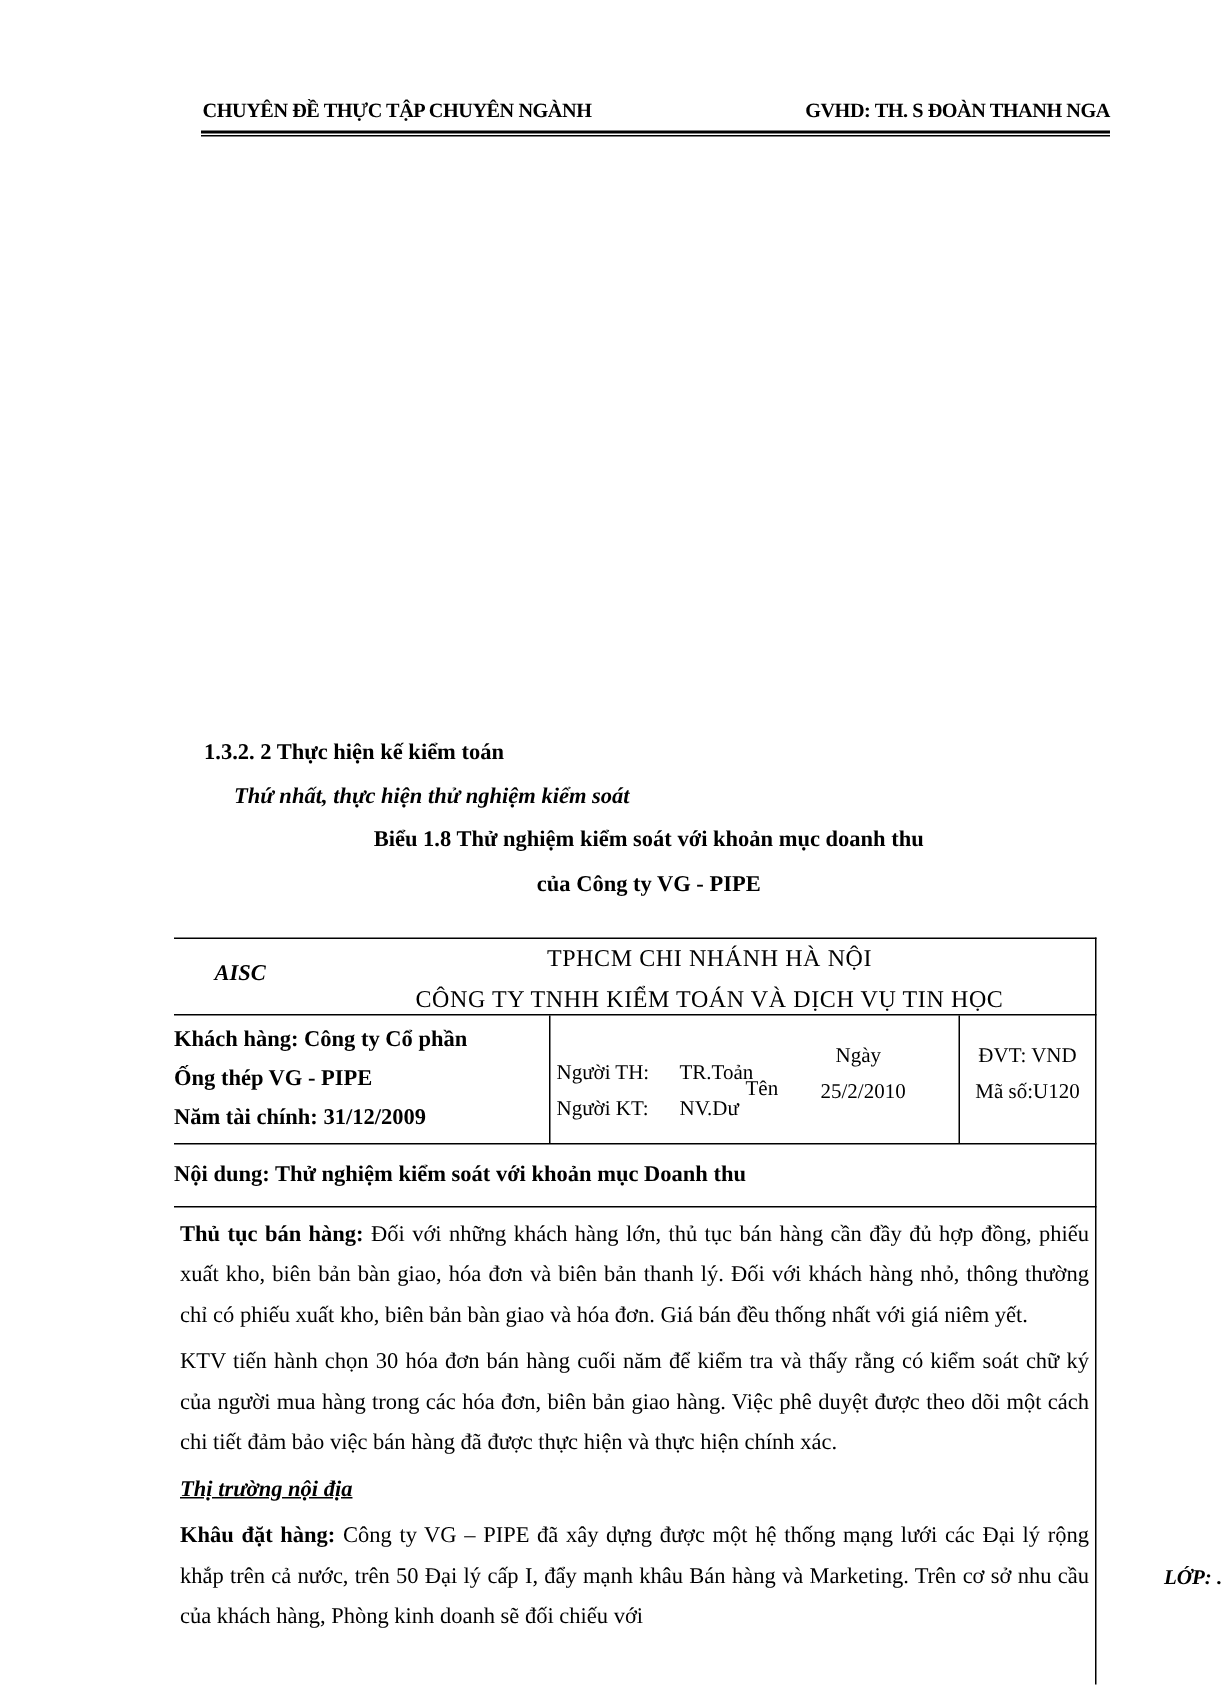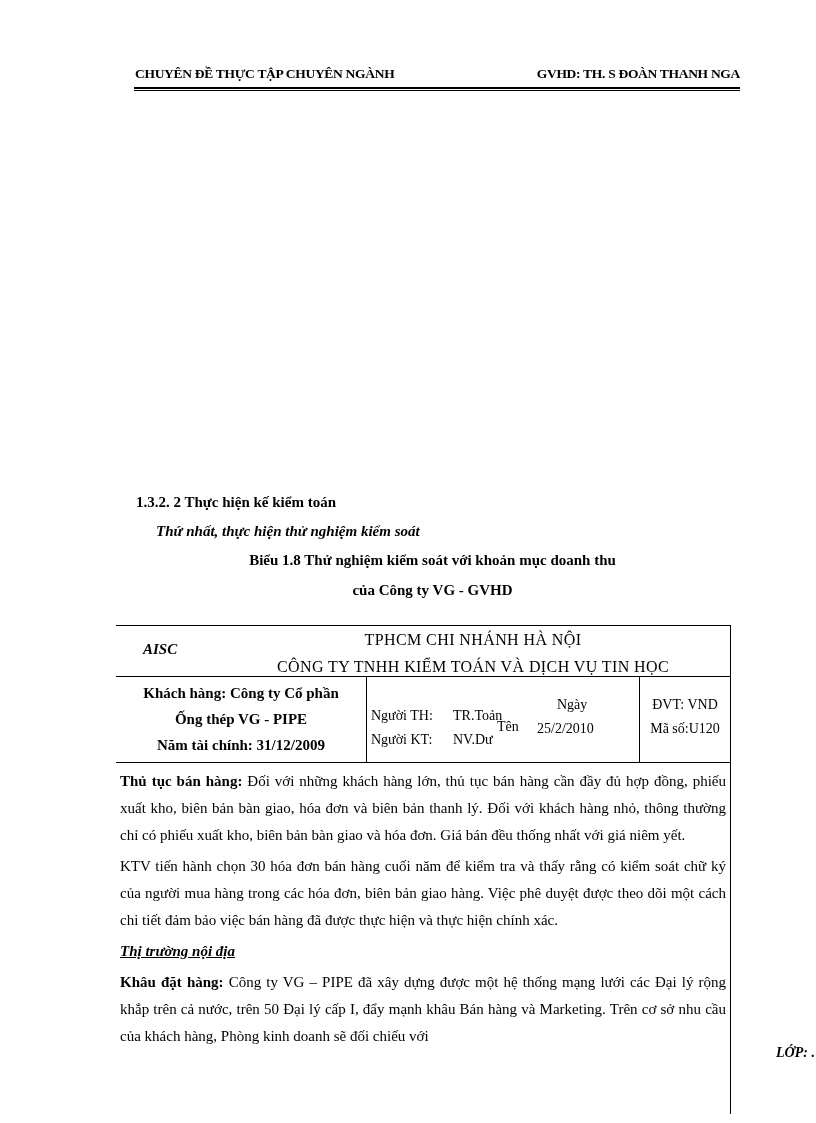--- a/index.html
+++ b/index.html
@@ -102,33 +102,33 @@
       bottom: 0;
     }
     .info-client {
       left: 0;
       width: 250px;
       font-weight: bold;
       font-size: 15px;
       line-height: 26px;
       padding-top: 3px;
     }
-    .info-client div { white-space: nowrap; text-align: center; }
+    .info-client div { white-space: nowrap; }
     .info-staff {
       left: 250px;
       width: 255px;
       border-left: 1.5px solid #000;
       font-size: 14px;
     }
     .info-staff .ten { position: absolute; left: 130px; top: 7px; margin-top: 35px; }
     .info-staff .th { position: absolute; left: 4px; top: 31px; }
     .info-staff .kt { position: absolute; left: 4px; top: 55px; }
     .info-staff .name { position: absolute; left: 86px; }
     .info-staff .date-label { position: absolute; left: 190px; top: 20px; }
-    .info-staff .date-value { position: absolute; left: 170px; top: 44px; font-family: Liberation Serif, serif; }
+    .info-staff .date-value { position: absolute; left: 180px; top: 44px; font-family: Liberation Serif, serif; }
     .info-unit {
       left: 505px;
       right: 0;
       border-left: 1.5px solid #000;
       font-size: 14px;
       text-align: center;
       margin-left: 18px;
     }
     .info-unit .dvt { position: absolute; left: 0; right: 0; top: 20px; }
     .info-unit .code { position: absolute; left: 0; right: 0; top: 44px; }
@@ -171,21 +171,21 @@
 
 <div class="page-header">
   <span class="left">CHUYÊN ĐỀ THỰC TẬP CHUYÊN NGÀNH</span>
   <span class="right">GVHD: TH. S ĐOÀN THANH NGA</span>
   <div class="rule"></div>
 </div>
 
 <div class="section-heading">1.3.2. 2 Thực hiện kế kiểm toán</div>
 <div class="sub-heading">Thứ nhất, thực hiện thử nghiệm kiểm soát</div>
 <div class="caption l1">Biểu 1.8 Thử nghiệm kiểm soát với khoản mục doanh thu</div>
-<div class="caption l2">của Công ty VG - GVHD</div>
+<div class="caption l2">của Công ty VG - PIPE</div>
 
 <div class="audit-table">
 
   <div class="row row-company">
     <span class="aisc">AISC</span>
     <div class="company">
       <div>TPHCM CHI NHÁNH HÀ NỘI</div>
       <div>CÔNG TY TNHH KIỂM TOÁN VÀ DỊCH VỤ TIN HỌC</div>
     </div>
   </div>
@@ -204,20 +204,23 @@
       <span class="name" style="top:55px">NV.Dư</span>
       <span class="date-label">Ngày</span>
       <span class="date-value">25/2/2010</span>
     </div>
     <div class="info-col info-unit">
       <div class="dvt">ĐVT:  VND</div>
       <div class="code">Mã số:U120</div>
     </div>
   </div>
 
+  <div class="row row-content">
+    <span>Nội dung:  Thử nghiệm kiểm soát với khoản mục Doanh thu</span>
+  </div>
 
   <div class="row-body">
     <p><b>Thủ tục bán hàng:</b><span> Đối với những khách hàng lớn, thủ tục bán hàng cần đầy đủ hợp đồng, phiếu xuất kho, biên bản bàn giao, hóa đơn và biên bản thanh lý. Đối với khách hàng nhỏ, thông thường chỉ có phiếu xuất kho, biên bản bàn giao và hóa đơn. Giá bán đều thống nhất với giá niêm yết.</span></p>
     <p>KTV tiến hành  chọn 30 hóa đơn bán hàng cuối năm để kiểm tra và thấy rằng có kiểm soát chữ ký của người mua hàng trong các hóa đơn, biên bản giao hàng. Việc phê duyệt được theo dõi một cách chi tiết đảm bảo việc bán hàng đã được thực hiện và thực hiện chính xác.</p>
     <p class="market-heading">Thị trường nội địa</p>
     <p><b>Khâu  đặt hàng:</b><span> Công ty VG – PIPE đã xây dựng được một hệ thống mạng lưới các Đại lý rộng khắp trên cả nước, trên 50 Đại lý cấp I, đẩy mạnh khâu Bán hàng và Marketing. Trên cơ sở nhu cầu của khách hàng, Phòng kinh doanh sẽ đối chiếu với</span></p>
   </div>
 </div>
 
 <div class="class-label">LỚP: .</div>

